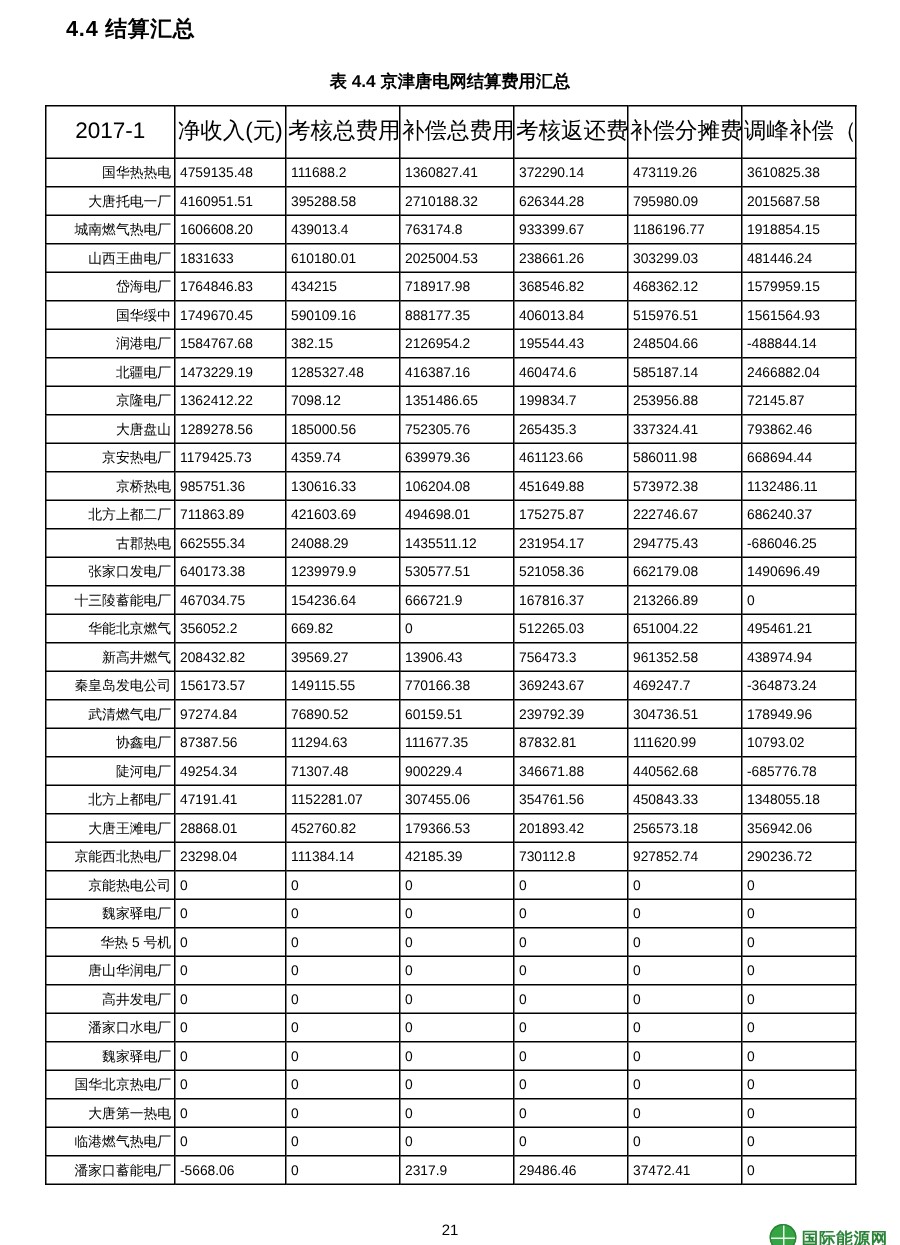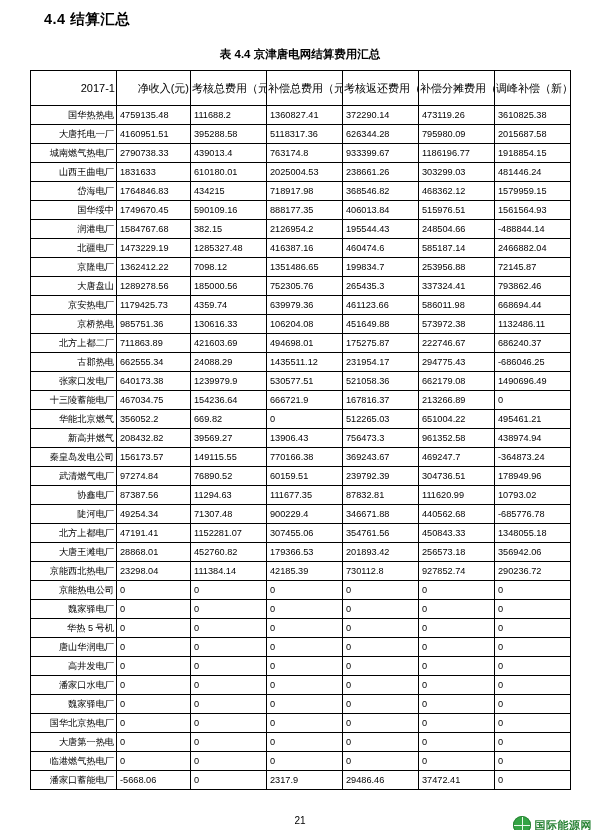--- a/index.html
+++ b/index.html
@@ -46,22 +46,22 @@
     font-size: 9.2px;
     font-weight: normal;
     padding: 1px 2px;
     height: 16px;
     line-height: 12px;
     vertical-align: middle;
     overflow: hidden;
     white-space: nowrap;
   }
   table.data thead td {
-    text-align: right;
-    font-size: 11px;
+    text-align: center;
+    font-size: 15px;
     height: 30px;
     line-height: 12px;
     padding: 2px 1px;
   }
   table.data tbody td.name {
     text-align: right;
     padding-left: 2px;
   }
   table.data tbody td.num {
     text-align: left;
@@ -161,28 +161,28 @@
           <td class="num">111688.2</td>
           <td class="num">1360827.41</td>
           <td class="num">372290.14</td>
           <td class="num">473119.26</td>
           <td class="num">3610825.38</td>
         </tr>
         <tr>
           <td class="name">大唐托电一厂</td>
           <td class="num">4160951.51</td>
           <td class="num">395288.58</td>
-          <td class="num">5118317.36</td>
+          <td class="num">2710188.32</td>
           <td class="num">626344.28</td>
           <td class="num">795980.09</td>
           <td class="num">2015687.58</td>
         </tr>
         <tr>
           <td class="name">城南燃气热电厂</td>
-          <td class="num">2790738.33</td>
+          <td class="num">1606608.20</td>
           <td class="num">439013.4</td>
           <td class="num">763174.8</td>
           <td class="num">933399.67</td>
           <td class="num">1186196.77</td>
           <td class="num">1918854.15</td>
         </tr>
         <tr>
           <td class="name">山西王曲电厂</td>
           <td class="num">1831633</td>
           <td class="num">610180.01</td>

